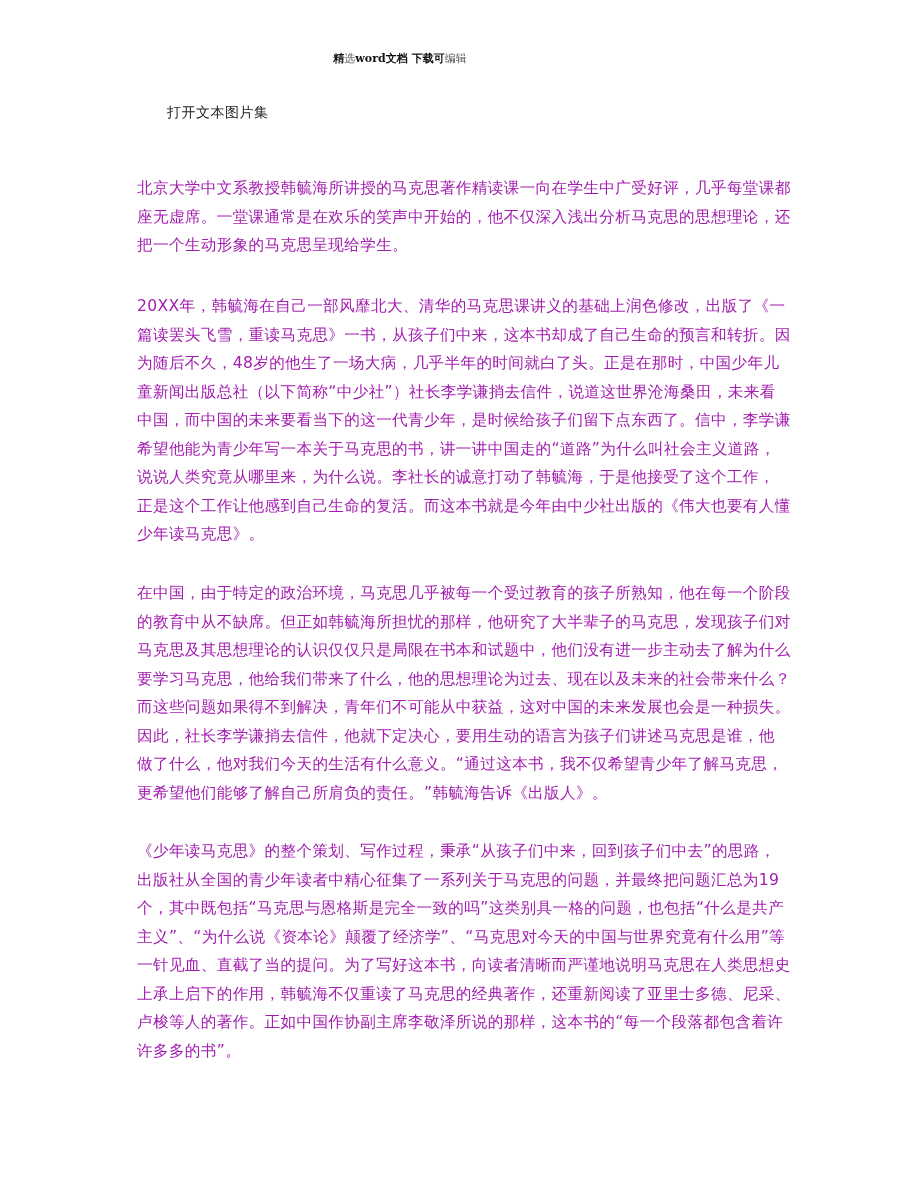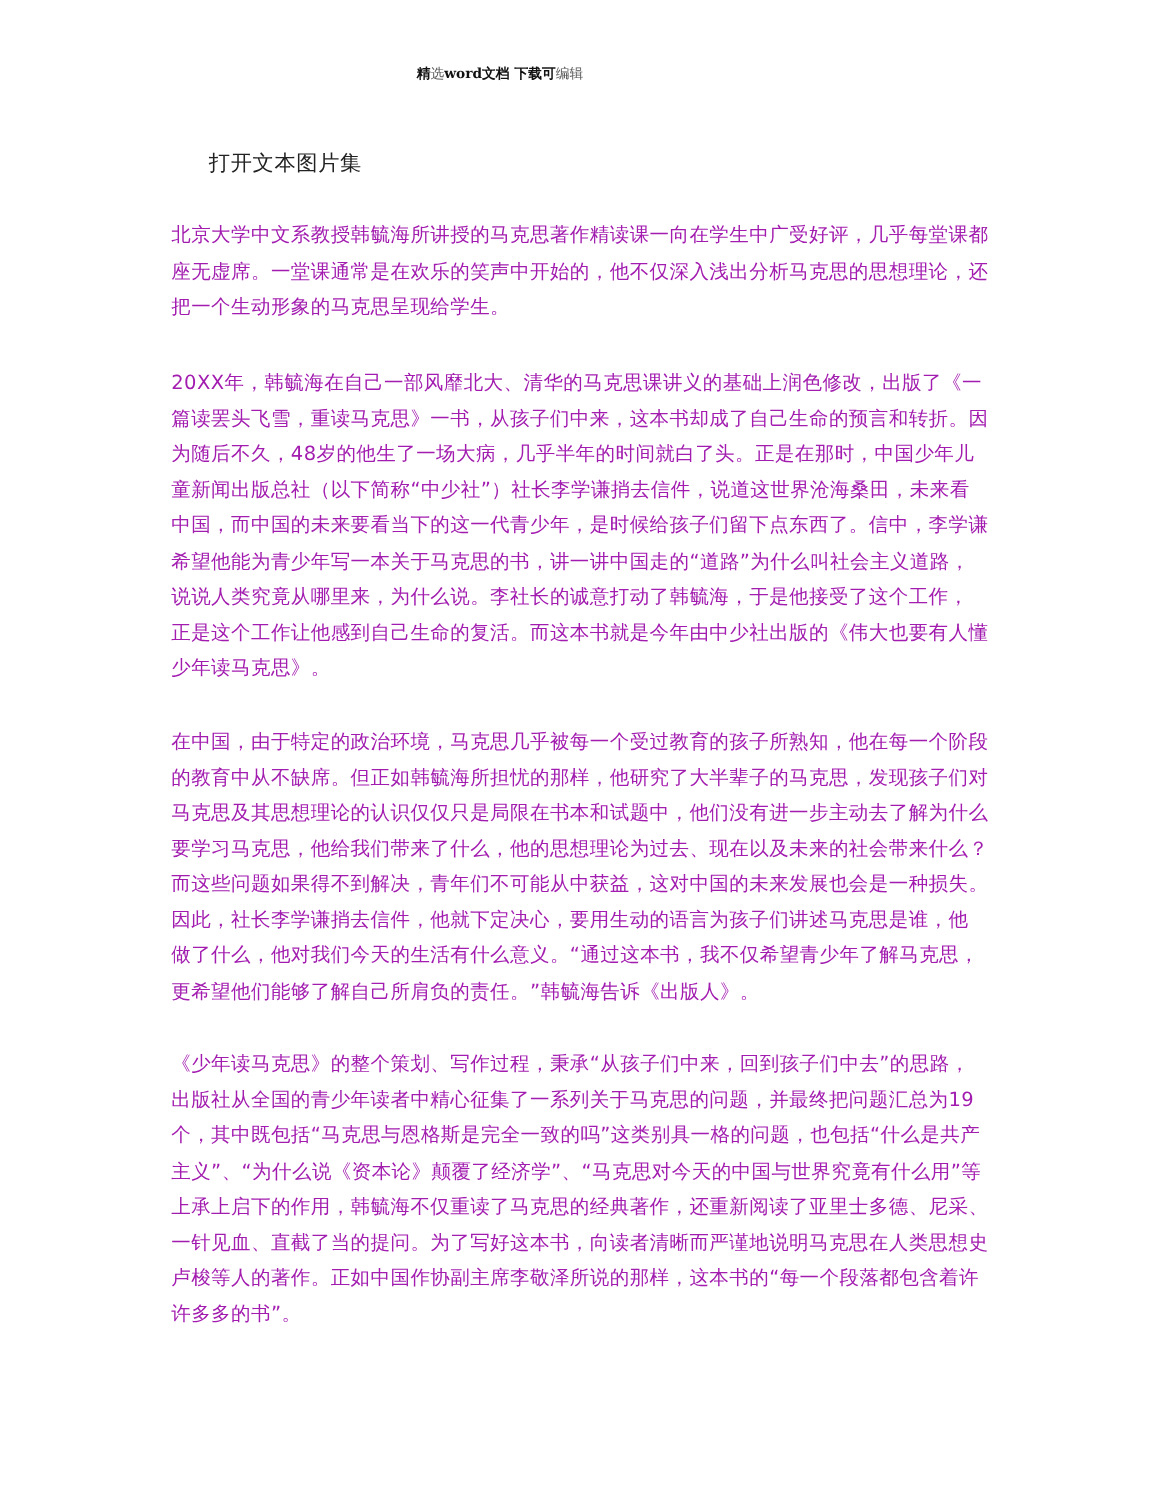--- a/index.html
+++ b/index.html
@@ -11,22 +11,22 @@
   .page-header {
     position: absolute; top: 51px; left: 0; width: 800px;
     text-align: center; font-size: 11px; line-height: 16px;
     font-family: "DejaVu Serif", "Liberation Serif", serif;
     color: #222;
   }
   .page-header .b { font-weight: bold; color: #111; }
   .page-header .l { font-weight: normal; color: #555; }
   .page-header .gap { display: inline-block; width: 4px; }
   .doc-title {
-    position: absolute; top: 120px; left: 167px;
-    font-size: 17px; line-height: 22px; color: #222;
+    position: absolute; top: 101px; left: 167px;
+    font-size: 14px; line-height: 22px; color: #222;
     letter-spacing: 0.5px;
   }
   .content {
     position: absolute; top: 0; left: 137px; width: 648px;
   }
   .para {
     position: absolute; left: 0; width: 648px;
     font-size: 15.6px; line-height: 28.5px; color: #a21caf;
     margin: 0; letter-spacing: 0.35px;
     text-align: justify;
@@ -71,19 +71,19 @@
     <span class="line">因此，社长李学谦捎去信件，他就下定决心，要用生动的语言为孩子们讲述马克思是谁，他</span>
     <span class="line">做了什么，他对我们今天的生活有什么意义。“通过这本书，我不仅希望青少年了解马克思，</span>
     <span class="line">更希望他们能够了解自己所肩负的责任。”韩毓海告诉《出版人》。</span>
   </p>
 
   <p class="para" style="top:837px">
     <span class="line">《少年读马克思》的整个策划、写作过程，秉承“从孩子们中来，回到孩子们中去”的思路，</span>
     <span class="line">出版社从全国的青少年读者中精心征集了一系列关于马克思的问题，并最终把问题汇总为19</span>
     <span class="line">个，其中既包括“马克思与恩格斯是完全一致的吗”这类别具一格的问题，也包括“什么是共产</span>
     <span class="line">主义”、“为什么说《资本论》颠覆了经济学”、“马克思对今天的中国与世界究竟有什么用”等</span>
+    <span class="line">一针见血、直截了当的提问。为了写好这本书，向读者清晰而严谨地说明马克思在人类思想史</span>
     <span class="line">上承上启下的作用，韩毓海不仅重读了马克思的经典著作，还重新阅读了亚里士多德、尼采、</span>
-    <span class="line">一针见血、直截了当的提问。为了写好这本书，向读者清晰而严谨地说明马克思在人类思想史</span>
     <span class="line">卢梭等人的著作。正如中国作协副主席李敬泽所说的那样，这本书的“每一个段落都包含着许</span>
     <span class="line">许多多的书”。</span>
   </p>
 
 </div>
 
 </body></html>

